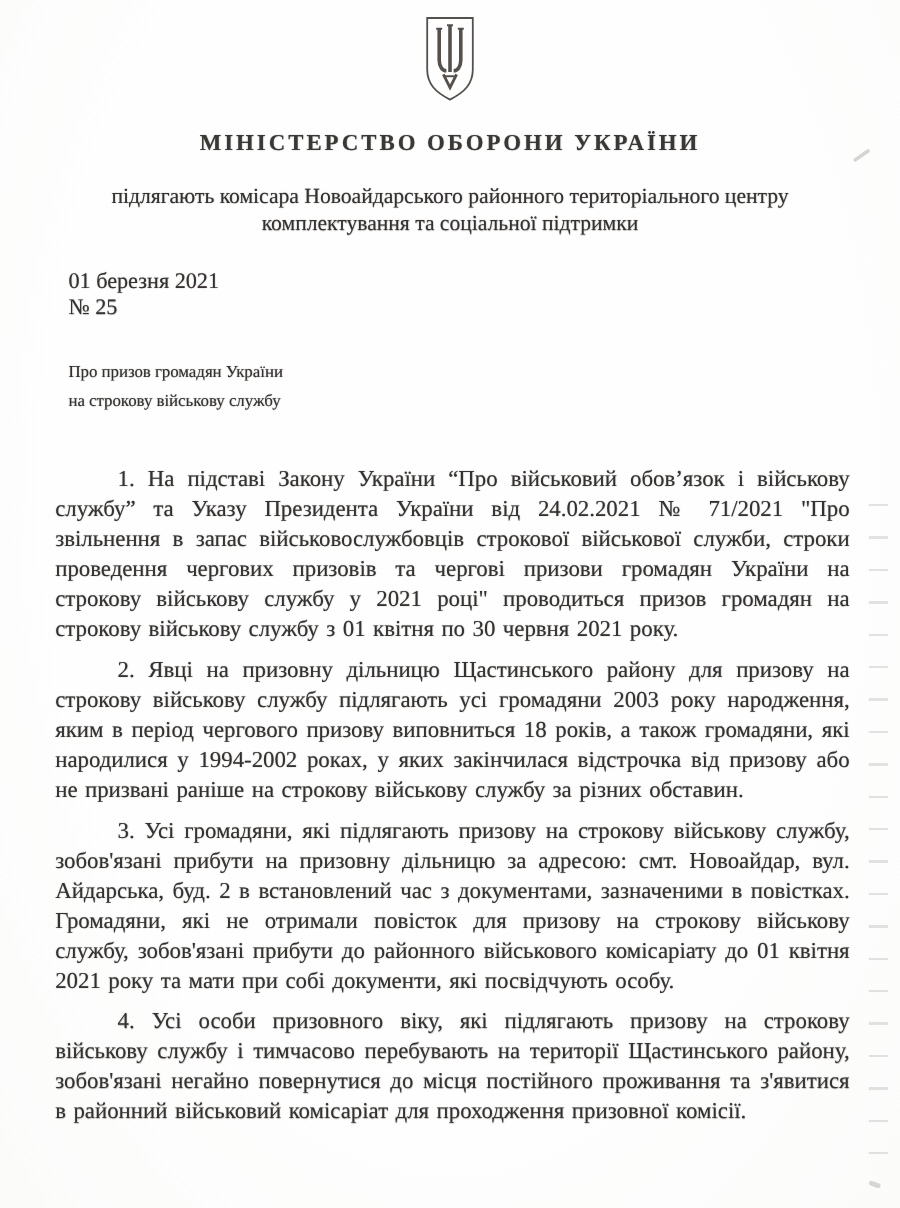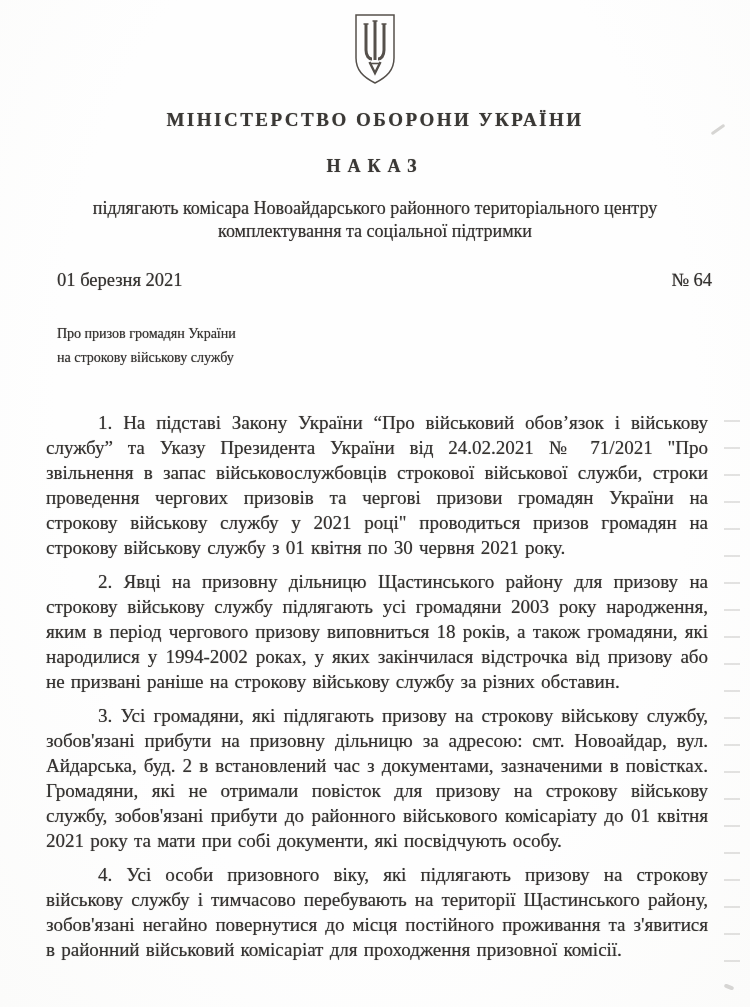--- a/index.html
+++ b/index.html
@@ -51,20 +51,21 @@
     font-size: 18px;
     line-height: 22.5px;
   }
   
   .meta-row {
     display: flex;
     align-items: baseline;
     margin: 27px 38px 0 57px;
     font-size: 18.5px;
     line-height: 22px;
+    flex-direction: column;
   }
   .meta-date   { flex: 1 1 0; text-align: left; }
   .meta-place  { flex: 1.1 1 0; text-align: center; }
   .meta-number { flex: 1 1 0; text-align: right; }
   
   .subject-block {
     margin: 31px 38px 0 57px;
     font-size: 14px;
     line-height: 23.5px;
   }
@@ -121,30 +122,29 @@
       <path d="M18 12 V38 C18 44 21 47 24 47" fill="none" stroke="#55504b" stroke-width="3"></path>
       <path d="M36 12 V38 C36 44 33 47 30 47" fill="none" stroke="#55504b" stroke-width="3"></path>
       <path d="M15.5 12 H20.5 M24.5 9 H29.5 M33.5 12 H38.5" stroke="#55504b" stroke-width="1.6"></path>
       <path d="M21.5 50 L27 61 L32.5 50" fill="none" stroke="#55504b" stroke-width="2.4"></path>
       <path d="M23 51.5 H31" stroke="#55504b" stroke-width="1.6"></path>
     </svg>
   </div>
 
   <h1 class="ministry-title scan-ink">МІНІСТЕРСТВО ОБОРОНИ УКРАЇНИ</h1>
 
-  <div class="order-type scan-ink">НАКАЗ</div>
 
   <div class="issuer-block scan-ink">
     <div>підлягають комісара Новоайдарського районного територіального центру</div>
     <div>комплектування та соціальної підтримки</div>
   </div>
 
   <div class="meta-row scan-ink">
     <span class="meta-date">01 березня 2021</span>
-    <span class="meta-number">№ 64</span>
+    <span class="meta-number">№ 25</span>
   </div>
 
   <div class="subject-block scan-ink">
     <div>Про призов громадян України</div>
     <div>на строкову військову службу</div>
   </div>
 
   <div class="body-text scan-ink">
     <p class="first">1. На підставі Закону України “Про військовий обов’язок і військову службу” та Указу Президента України від 24.02.2021 № 71/2021 "Про звільнення в запас військовослужбовців строкової військової служби, строки проведення чергових призовів та чергові призови громадян України на строкову військову службу у 2021 році" проводиться призов громадян на строкову військову службу з 01 квітня по 30 червня 2021 року.</p>
     <p>2. Явці на призовну дільницю Щастинського району для призову на строкову військову службу підлягають усі громадяни 2003 року народження, яким в період чергового призову виповниться 18 років, а також громадяни, які народилися у 1994-2002 роках, у яких закінчилася відстрочка від призову або не призвані раніше на строкову військову службу за різних обставин.</p>

